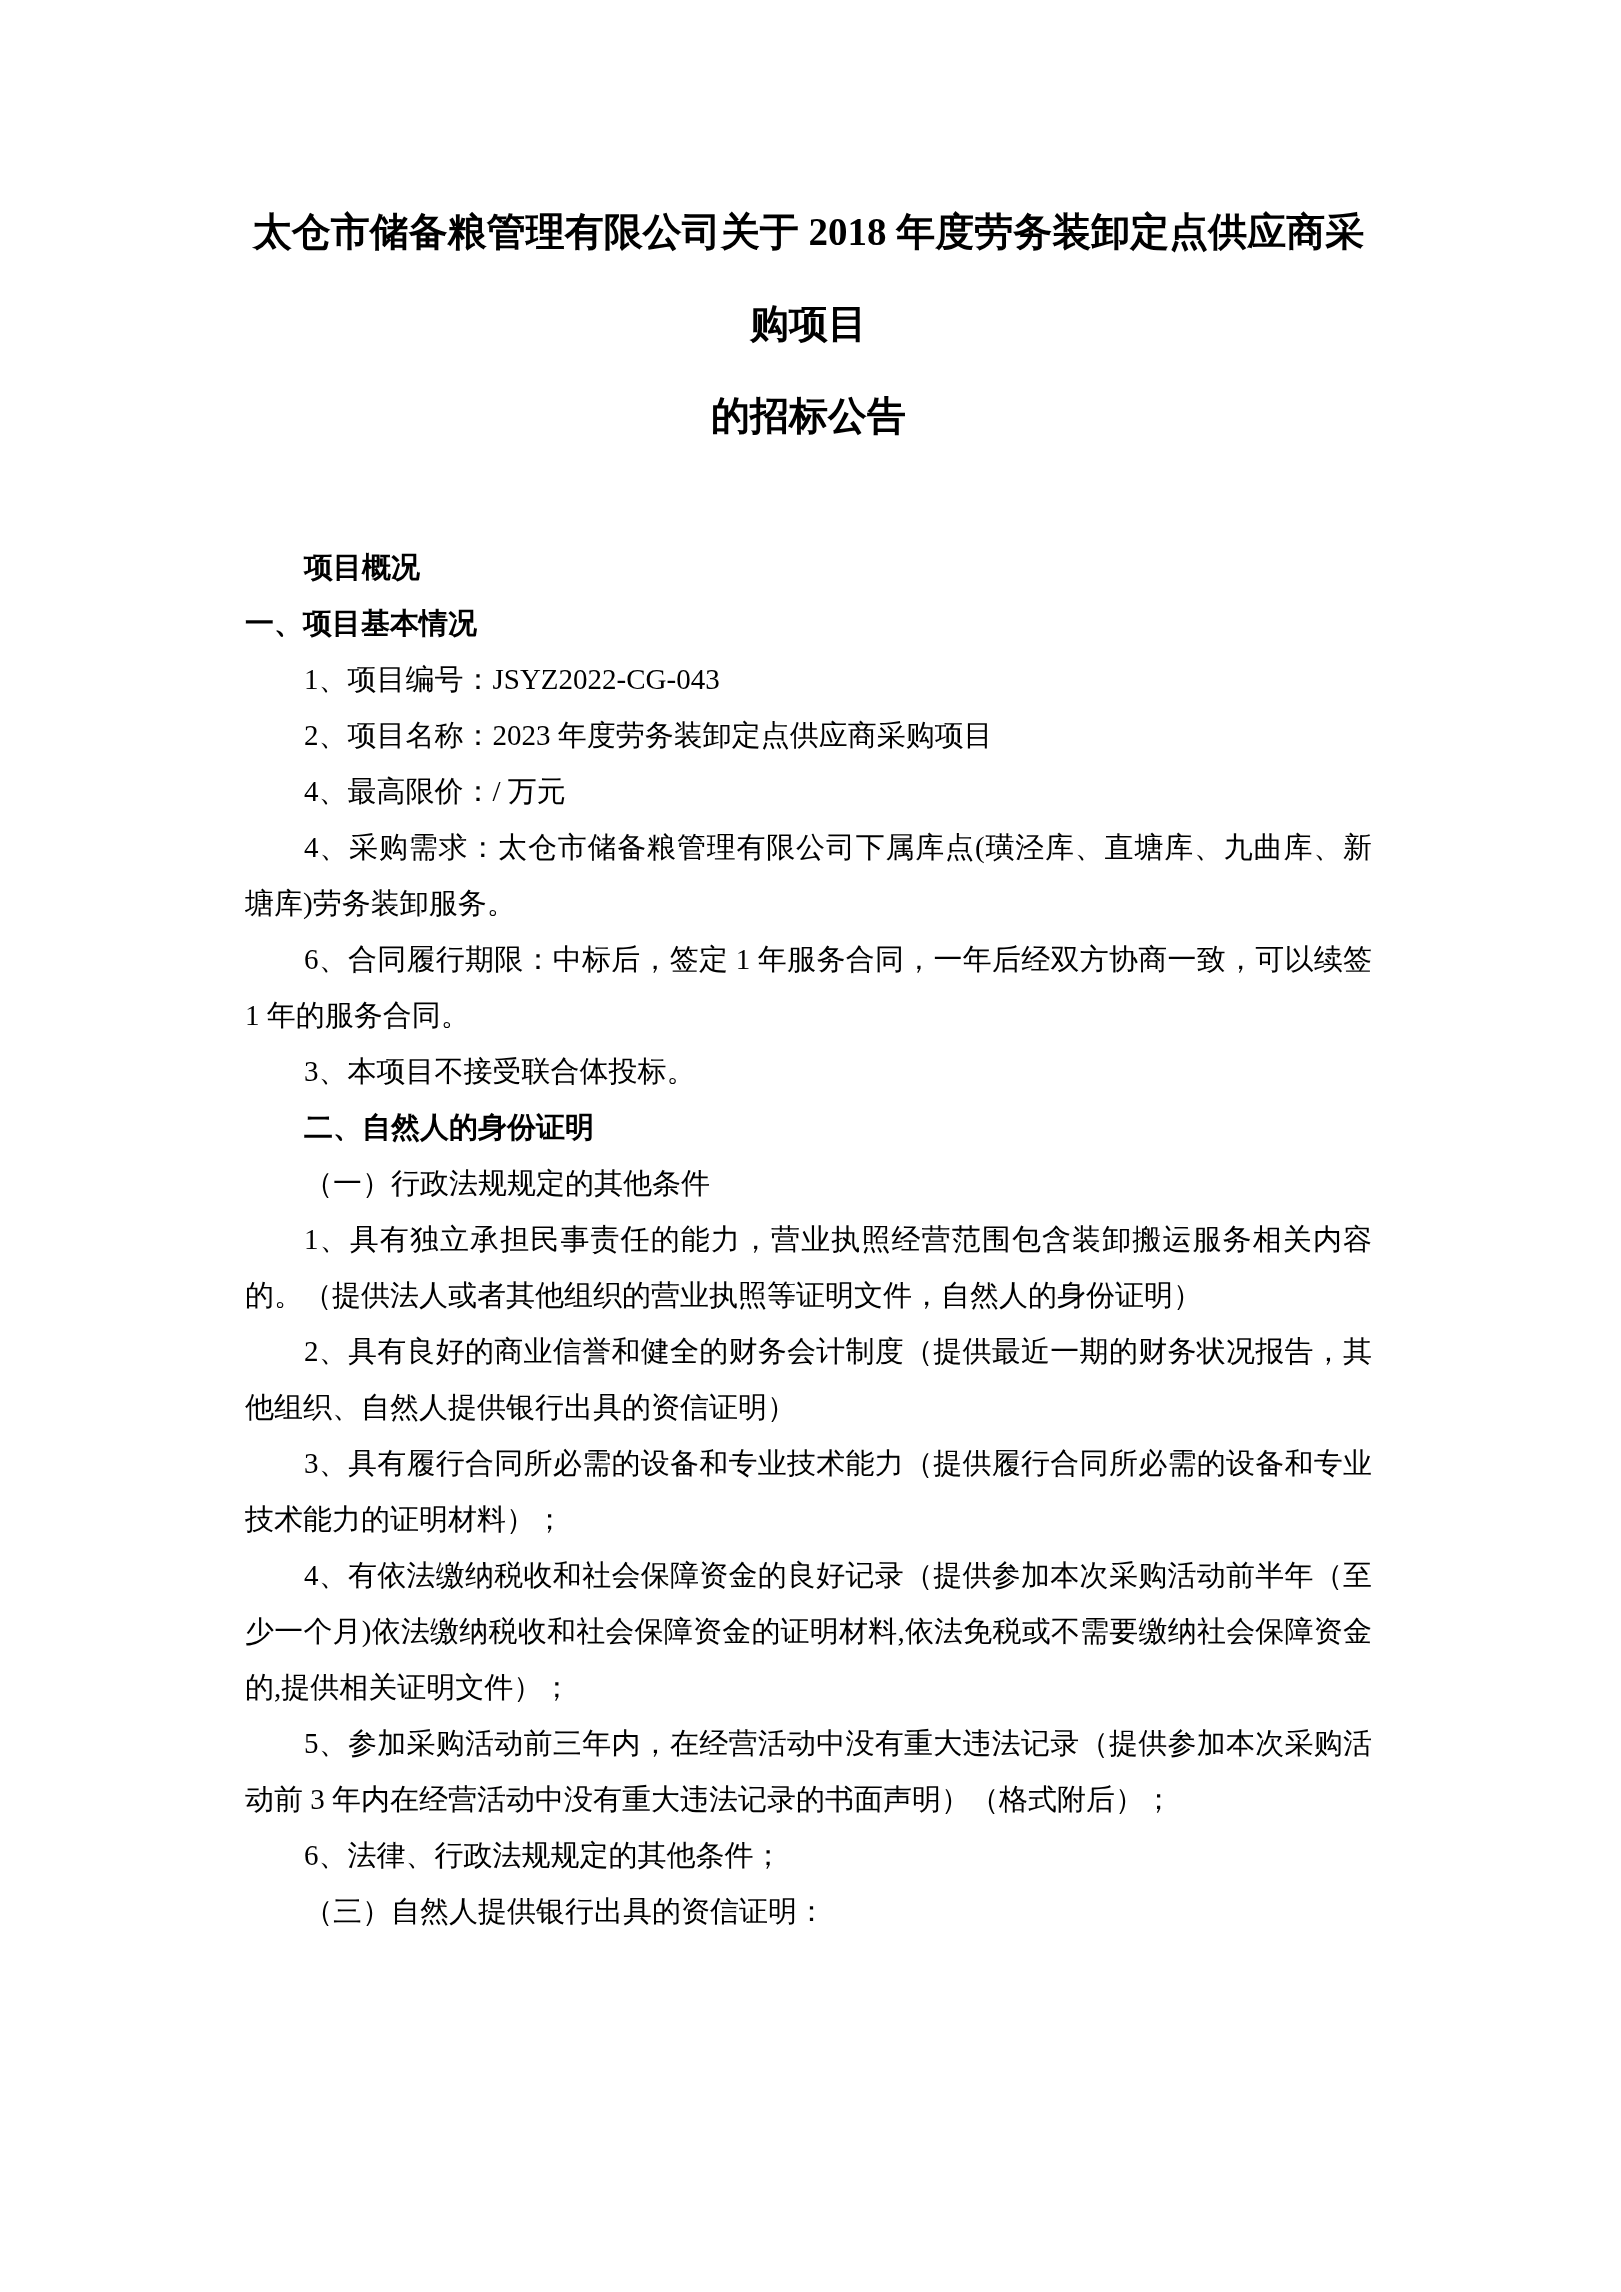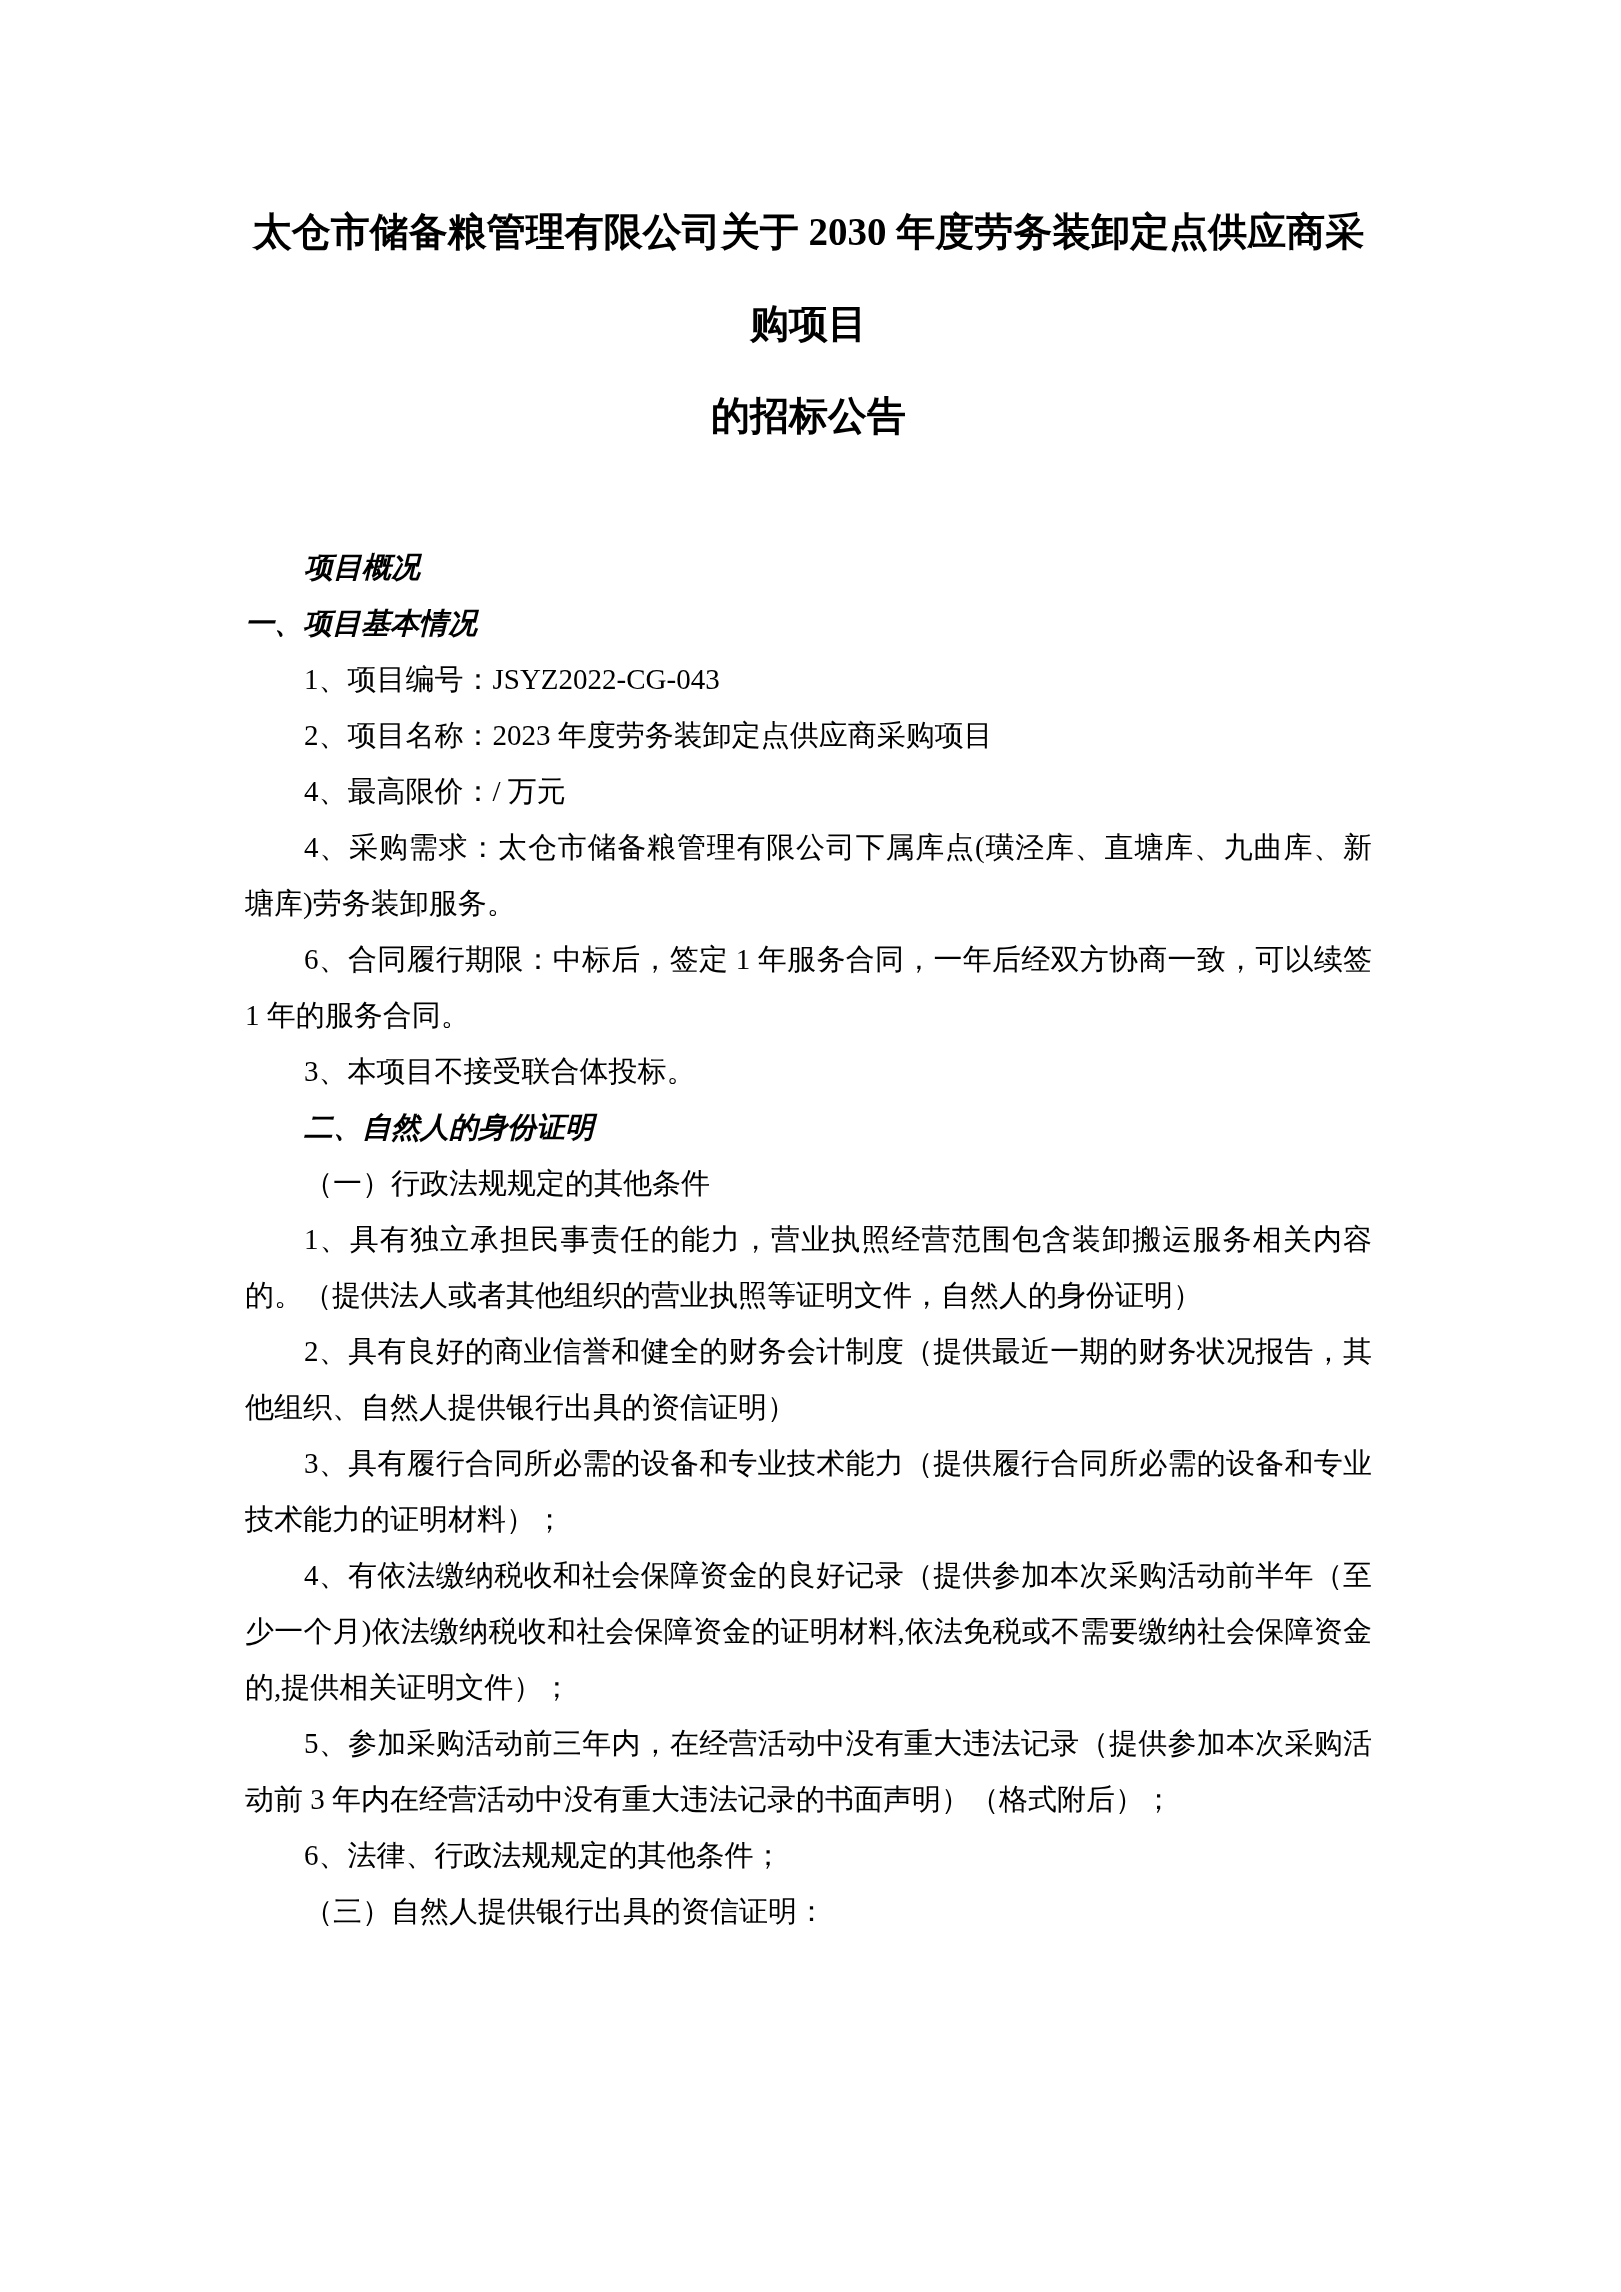--- a/index.html
+++ b/index.html
@@ -27,29 +27,29 @@
   }
   .title-line { display: block; }
   p.line {
     margin: 0;
     font-size: 29px;
     line-height: 56px;
     text-align: justify;
     text-indent: 59px;
   }
   p.flush { text-indent: 0; }
-  .bold { font-weight: bold; font-style: italic; }
+  .bold { font-weight: bold; }
 </style>
 </head>
 <body>
 
 <div class="page">
 
   <h1 class="doc-title">
-    <span class="title-line">太仓市储备粮管理有限公司关于 2030 年度劳务装卸定点供应商采购项目</span>
+    <span class="title-line">太仓市储备粮管理有限公司关于 2018 年度劳务装卸定点供应商采购项目</span>
     <span class="title-line">的招标公告</span>
   </h1>
 
   <p class="line bold">项目概况</p>
 
   <p class="line bold flush">一、项目基本情况</p>
   <p class="line">1、项目编号：JSYZ2022-CG-043</p>
   <p class="line">2、项目名称：2023 年度劳务装卸定点供应商采购项目</p>
   <p class="line">4、最高限价：/ 万元</p>
   <p class="line">4、采购需求：太仓市储备粮管理有限公司下属库点(璜泾库、直塘库、九曲库、新塘库)劳务装卸服务。</p>

